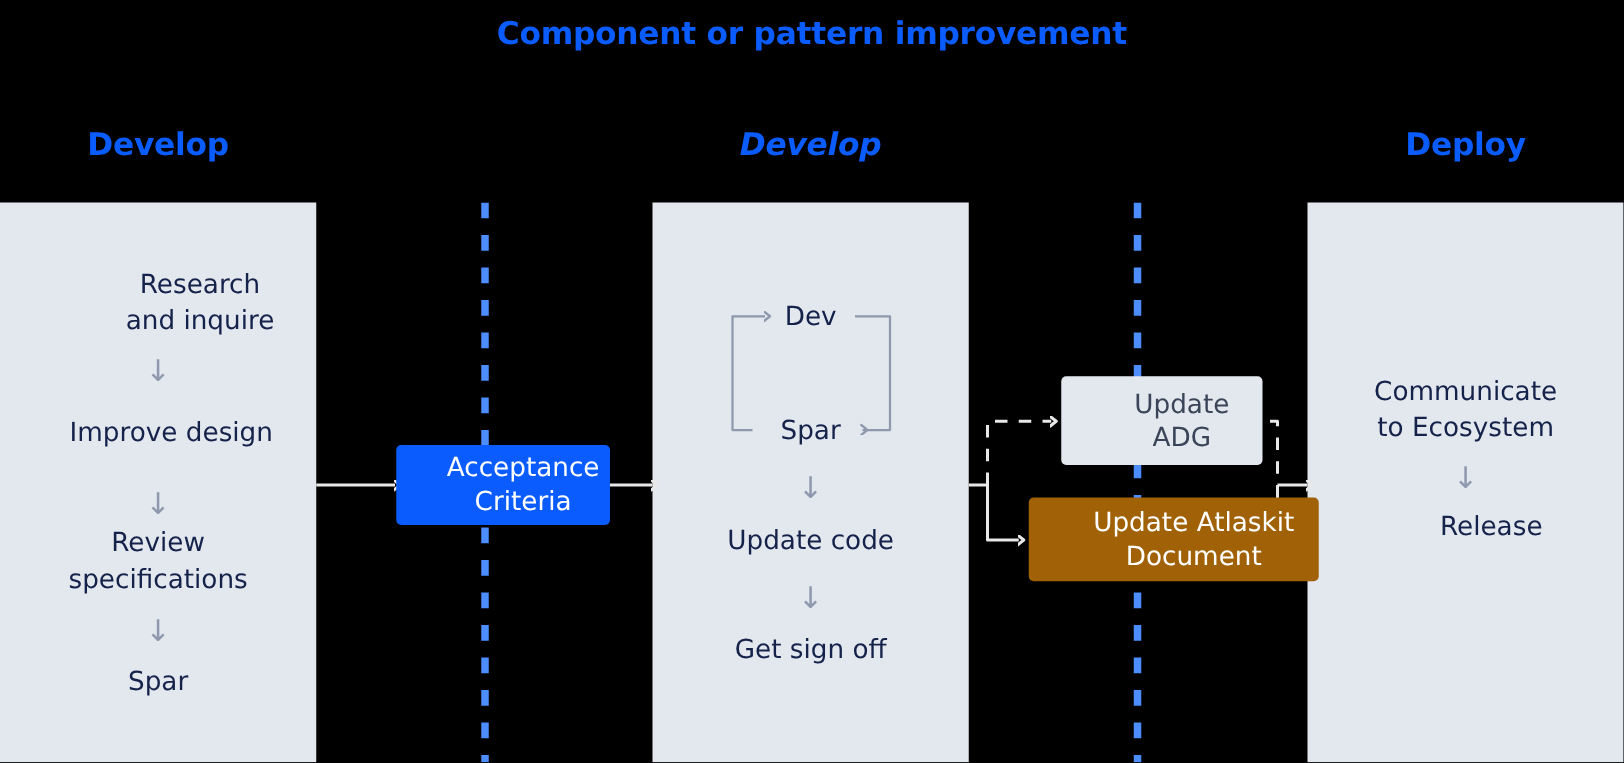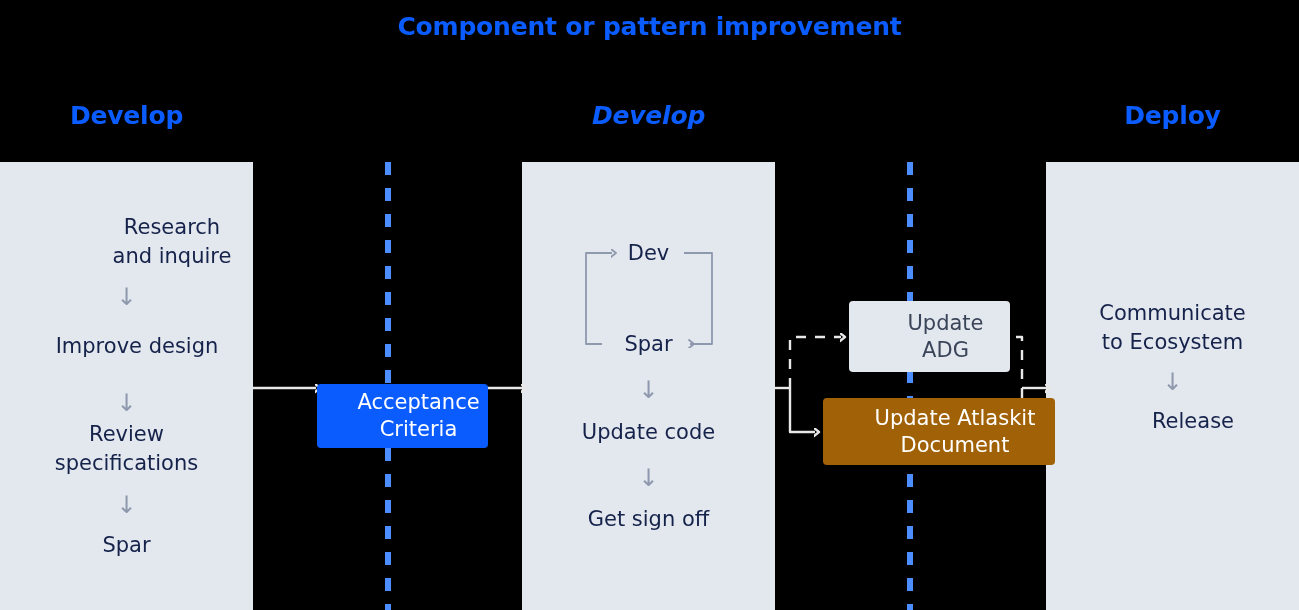--- a/index.html
+++ b/index.html
@@ -70,21 +70,21 @@
   }
   .arrow-down {
     position: absolute;
     text-align: center;
     color: #8E99AE;
     font-size: 24px;
     line-height: 24px;
   }
 
   
-  .d1 { left: 16px;  width: 290px; top: 213px; padding-left: 11px; }
+  .d1 { left: 4px;  width: 290px; top: 213px; padding-left: 11px; }
   .d1a{ left: 0px;  width: 253px; top: 285px; }
   .d2 { left: 0px;  width: 274px; top: 332px; }
   .d2a{ left: 0px;  width: 253px; top: 391px; }
   .d3 { left: 0px;  width: 253px; top: 420px; }
   .d3a{ left: 0px;  width: 253px; top: 493px; }
   .d4 { left: 0px;  width: 253px; top: 531px; }
 
   
   .v1 { left: 522px; width: 253px; top: 239px; }
   .v2 { left: 522px; width: 253px; top: 330px; }
@@ -123,21 +123,21 @@
     text-align: center;
     border-radius: 4px;
     font-size: 21px;
     line-height: 27px;
     white-space: pre-line;
     z-index: 5;
     padding-left: 32px;
   }
   .box-acceptance {
     left: 317px; top: 356px; width: 139px; height: 64px;
-    background: #0B5CFF; color: #FFFFFF; margin-top: 28px;
+    background: #0B5CFF; color: #FFFFFF;
   }
   .box-adg {
     left: 849px; top: 301px; width: 129px; height: 71px;
     background: #E3E7EE; color: #3B4559;
   }
   .box-atlaskit {
     left: 823px; top: 398px; width: 200px; height: 67px;
     background: #a16207; color: #FFFFFF;
   }
 

